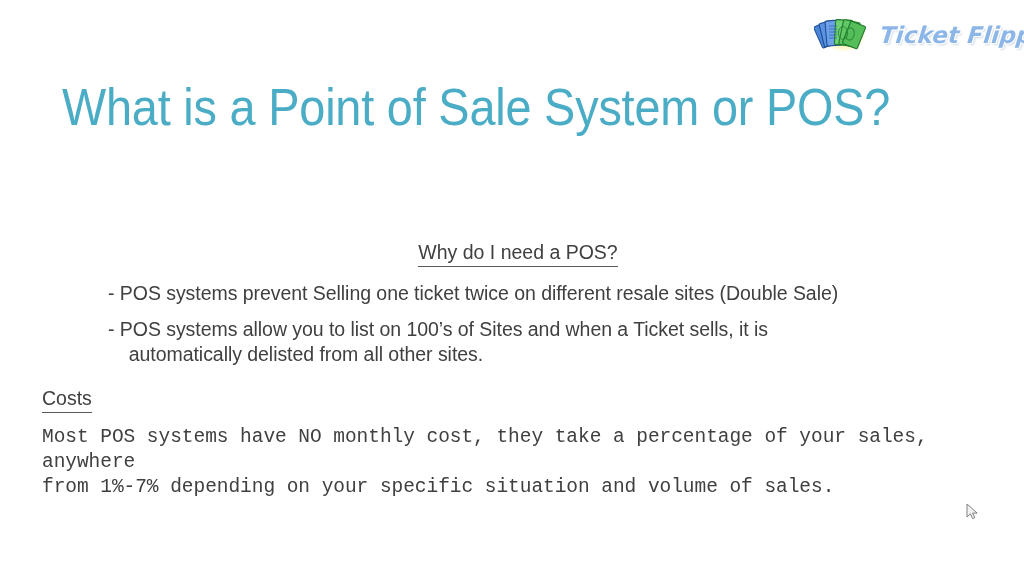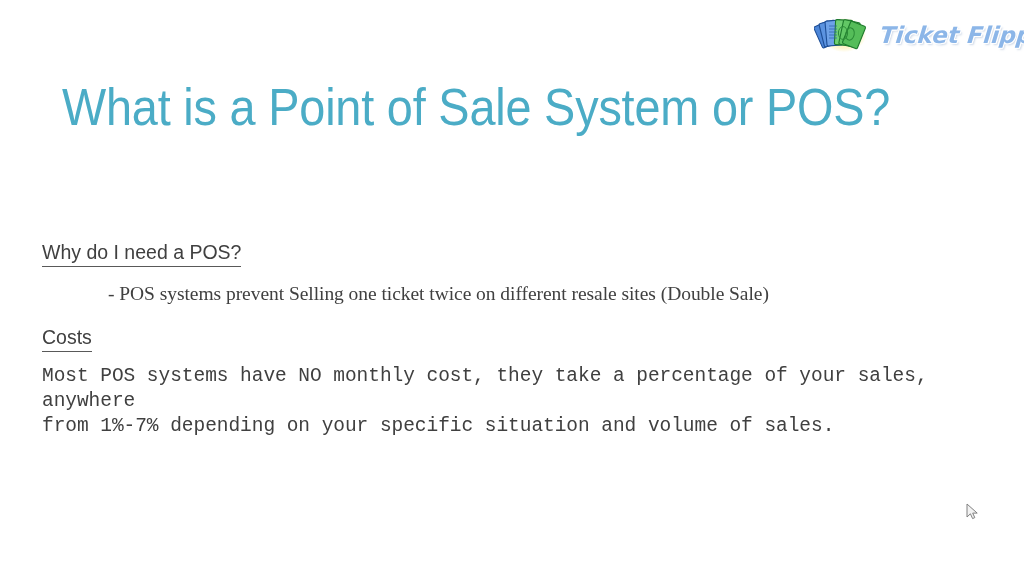--- a/index.html
+++ b/index.html
@@ -94,32 +94,31 @@
     line-height: 25px;
   }
   .heading {
     display: inline-block;
     font-size: 19.5px;
     line-height: 25px;
     color: #404040;
     border-bottom: 1px solid #595959;
     padding-bottom: 1px;
   }
-  #heading-why { margin: 0 0 14px 0; }
+  #heading-why { margin: 0 0 14px 0; text-align: center; }
   #heading-costs { margin: 12px 0 12px 0; }
 
   .bullet-list { margin: 0; padding: 0; list-style: none; }
   .bullet {
     padding-left: 76px;
     text-indent: -10px;
     margin-bottom: 11px;
     line-height: 25px;
     letter-spacing: -0.05px;
     white-space: pre-wrap;
-    font-family: Liberation Serif, serif;
   }
   .bullet:last-child { margin-bottom: 0; }
 
   #costs-wrap { margin-top: 19px; }
   #costs-para {
     margin: 0;
     line-height: 25px;
     letter-spacing: -0.05px;
     white-space: pre-wrap;
     font-family: Liberation Mono, monospace;
@@ -176,20 +175,22 @@
 
   <div id="body-block">
 
     <div>
       <div id="heading-why">
         <span class="heading">Why do I need a POS?</span>
       </div>
 
       <ul class="bullet-list">
         <li class="bullet">- POS systems prevent Selling one ticket twice on different resale sites (Double Sale)</li>
+        <li class="bullet">- POS systems allow you to list on 100’s of Sites and when a Ticket sells, it is
+  automatically delisted from all other sites.</li>
       </ul>
     </div>
 
     <div id="costs-wrap">
       <div id="heading-costs">
         <span class="heading">Costs</span>
       </div>
       <p id="costs-para">Most POS systems have NO monthly cost, they take a percentage of your sales, anywhere
 from 1%-7% depending on your specific situation and volume of sales.</p>
     </div>

